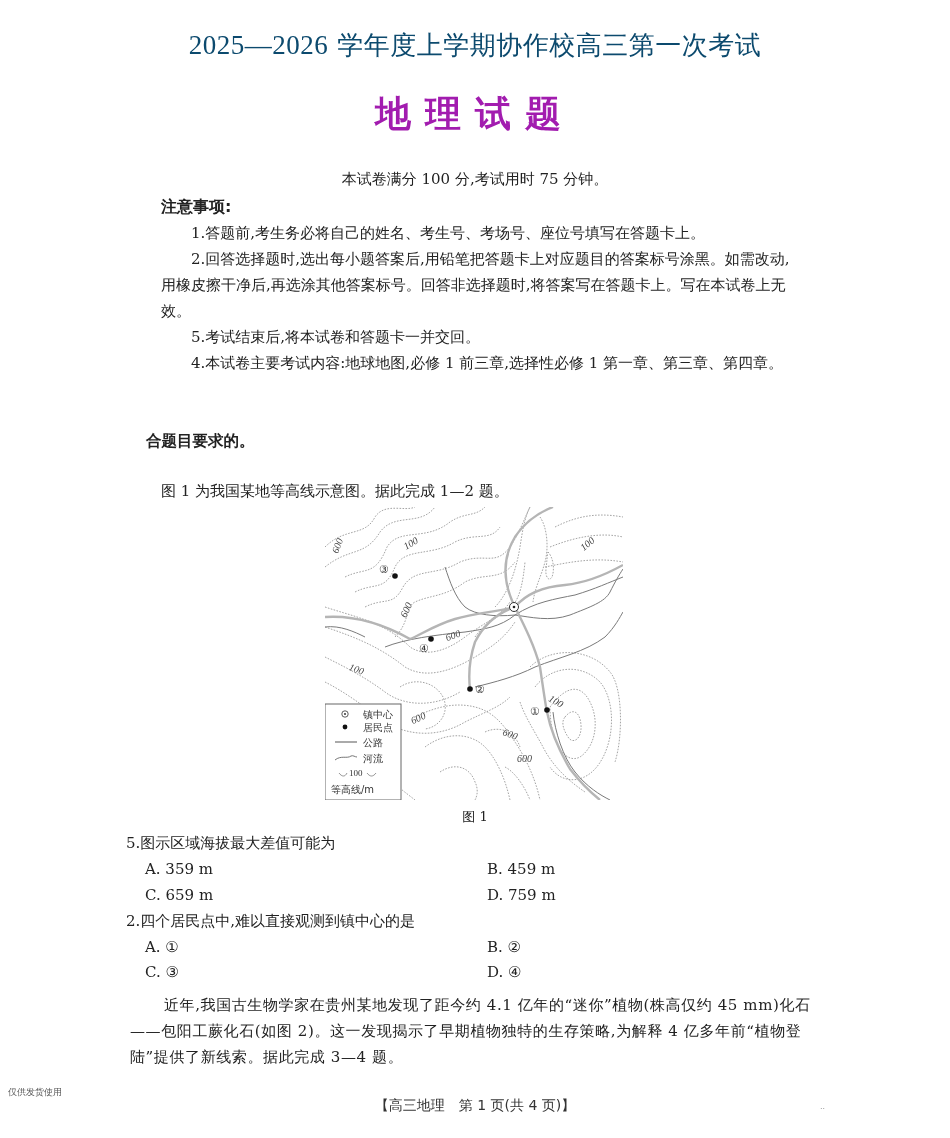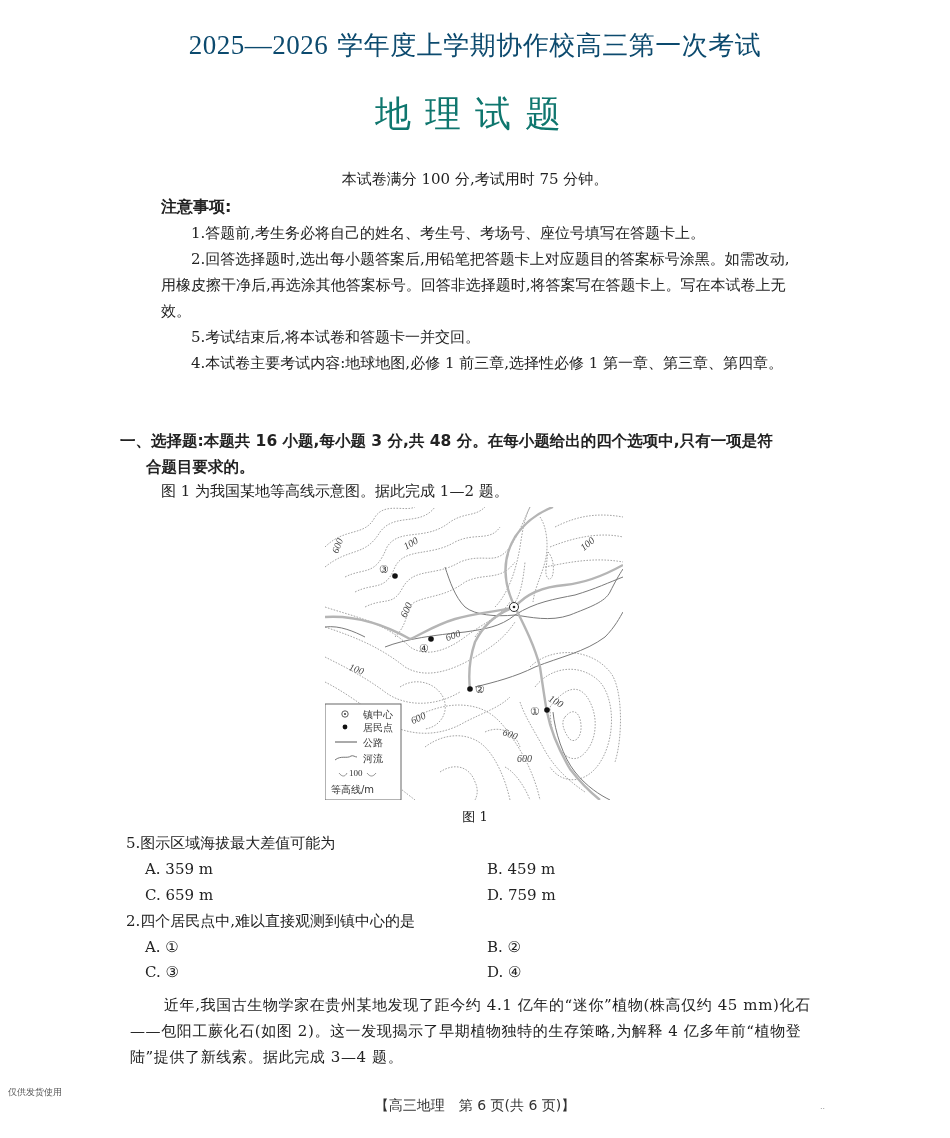--- a/index.html
+++ b/index.html
@@ -10,22 +10,22 @@
   }
   .abs { position: absolute; }
   .exam-title {
     left: 0; width: 950px; top: 28px; text-align: center;
     font-size: 26px; letter-spacing: 0.5px; color: #0c4a6e;
     font-family: "DejaVu Sans", "Liberation Sans", sans-serif;
   }
   .exam-title .yr { font-family: "Liberation Serif", serif; font-size: 27px; }
   .subject-title {
     left: 0; width: 950px; top: 90px; text-align: center;
-    font-size: 36px; font-weight: normal; letter-spacing: 14px;
-    font-family: "DejaVu Sans", "Liberation Sans", sans-serif; color: #0f766e;
+    font-size: 36px; font-weight: bold; letter-spacing: 14px;
+    font-family: "DejaVu Sans", "Liberation Sans", sans-serif; color: #a21caf;
   }
   .meta-line { left: 0; width: 950px; top: 170px; text-align: center; font-size: 15px; }
   .notice-head {
     left: 161px; top: 197px; font-size: 16px; font-weight: bold;
     font-family: "DejaVu Sans", "Liberation Sans", sans-serif;
   }
   .para { font-size: 15px; line-height: 26px; }
   .notice { left: 161px; width: 630px; top: 220px; }
   .notice p { margin: 0; text-indent: 30px; }
   .section-head {
@@ -61,21 +61,20 @@
 
 <div class="abs notice-head">注意事项:</div>
 <div class="abs notice para">
   <p>1.答题前,考生务必将自己的姓名、考生号、考场号、座位号填写在答题卡上。</p>
   <p>2.回答选择题时,选出每小题答案后,用铅笔把答题卡上对应题目的答案标号涂黑。如需改动,用橡皮擦干净后,再选涂其他答案标号。回答非选择题时,将答案写在答题卡上。写在本试卷上无效。</p>
   <p>5.考试结束后,将本试卷和答题卡一并交回。</p>
   <p>4.本试卷主要考试内容:地球地图,必修 1 前三章,选择性必修 1 第一章、第三章、第四章。</p>
 </div>
 
 <div class="abs section-head">
-  <span>一、选择题:本题共 16 小题,每小题 3 分,共 48 分。在每小题给出的四个选项中,只有一项是符</span>
   <span class="indent2">合题目要求的。</span>
 </div>
 <div class="abs intro1">图 1 为我国某地等高线示意图。据此完成 1—2 题。</div>
 
 <div class="abs figure">
   <svg width="298" height="293" viewBox="0 0 298 293" xmlns="http://www.w3.org/2000/svg">
     <rect x="0" y="0" width="298" height="293" fill="#ffffff"></rect>
     <g fill="none" stroke="#9a9a9a" stroke-width="0.9" stroke-dasharray="1.6 1.4">
       <path d="M0,40 C20,20 40,30 50,10 C60,-5 80,5 90,0"></path>
       <path d="M0,60 C25,40 40,50 55,25 C70,5 95,20 110,0"></path>
@@ -188,14 +187,14 @@
 <div class="abs opt opt-left" style="top:938px;">A. ①</div>
 <div class="abs opt opt-right" style="top:938px;">B. ②</div>
 <div class="abs opt opt-left" style="top:963px;">C. ③</div>
 <div class="abs opt opt-right" style="top:963px;">D. ④</div>
 
 <div class="abs story para">
   <p>近年,我国古生物学家在贵州某地发现了距今约 4.1 亿年的“迷你”植物(株高仅约 45 mm)化石——包阳工蕨化石(如图 2)。这一发现揭示了早期植物独特的生存策略,为解释 4 亿多年前“植物登陆”提供了新线索。据此完成 3—4 题。</p>
 </div>
 
 <div class="abs watermark">仅供发货使用</div>
-<div class="abs footer">【高三地理　第 6 页(共 6 页)】</div>
+<div class="abs footer">【高三地理　第 1 页(共 4 页)】</div>
 <div class="abs corner-mark">··</div>
 
 </body></html>

